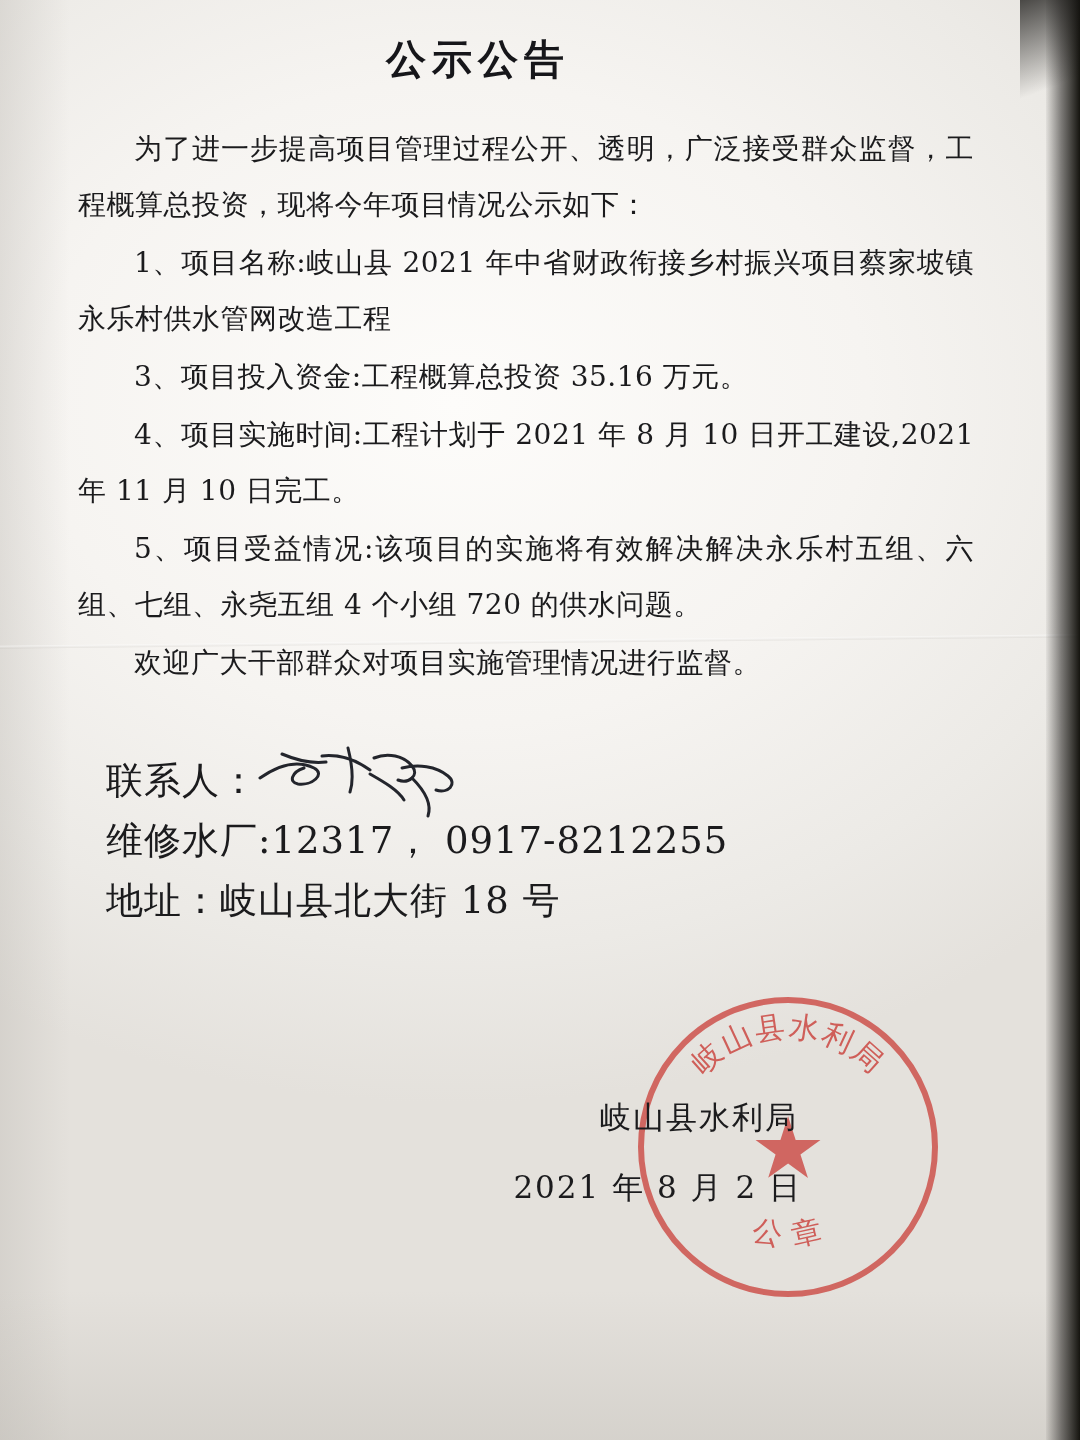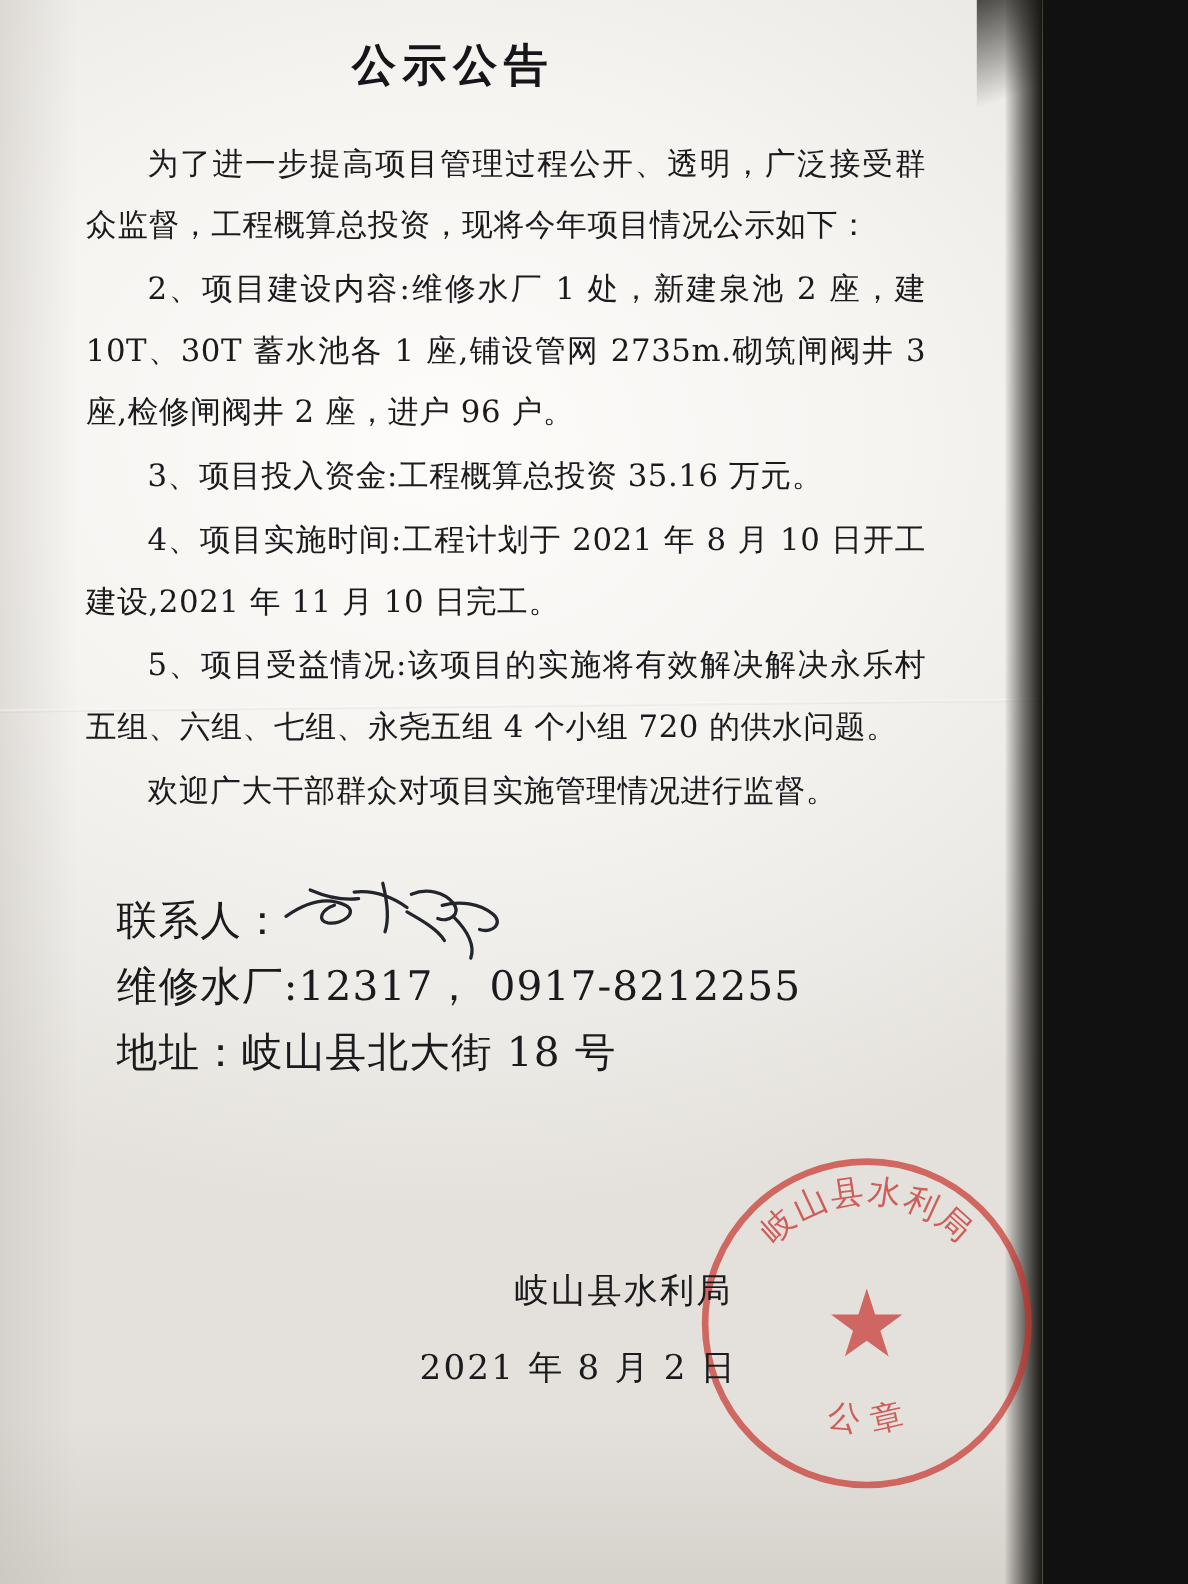--- a/index.html
+++ b/index.html
@@ -2,21 +2,21 @@
 <html lang="zh"><head>
 <meta charset="utf-8">
 <style>
   html, body {
     margin: 0;
     padding: 0;
     background: #111;
   }
   #page {
     position: relative;
-    width: 948px;
+    width: 1080px;
     height: 1440px;
     overflow: hidden;
     
     background:
       radial-gradient(ellipse 900px 700px at 42% 28%, #fdfcfa 0%, #f6f4f1 46%, #eceae6 78%, #e4e1dc 100%);
     font-family: "DejaVu Serif", "Liberation Serif", serif;
     color: #1b1b1d;
   }
   
   #page .dark-edge {
@@ -180,21 +180,21 @@
 <div id="page">
 
   <div class="shadow-left"></div>
   <div class="crease"></div>
 
   <div class="doc">
 
     <div class="title">公示公告</div>
 
     <p class="para indent">为了进一步提高项目管理过程公开、透明，广泛接受群众监督，工程概算总投资，现将今年项目情况公示如下：</p>
-    <p class="para indent">2、项目建设内容:维修水厂 1 处，新建泉池 2 座，建 10T、30T 蓄水池各 1 座,铺设管网 2735m.砌筑闸阀井 3 座,检修闸阀井 2 座，进户 96 户。</p>
+    <p class="para indent">1、项目名称:岐山县 2021 年中省财政衔接乡村振兴项目蔡家坡镇永乐村供水管网改造工程</p>
     <p class="para indent">3、项目投入资金:工程概算总投资 35.16 万元。</p>
     <p class="para indent">4、项目实施时间:工程计划于 2021 年 8 月 10 日开工建设,2021 年 11 月 10 日完工。</p>
     <p class="para indent">5、项目受益情况:该项目的实施将有效解决解决永乐村五组、六组、七组、永尧五组 4 个小组 720 的供水问题。</p>
     <p class="para indent">欢迎广大干部群众对项目实施管理情况进行监督。</p>
 
     <div class="contact-block">
       <div class="contact-line">
         <span>联系人：</span><span class="sig-wrap"><svg width="240" height="90" viewBox="0 0 240 90" xmlns="http://www.w3.org/2000/svg" aria-hidden="true">
               <g fill="none" stroke="#23252c" stroke-width="3" stroke-linecap="round">
                 <path d="M8 44 C28 30, 46 26, 62 34 C74 40, 60 52, 46 50 C36 48, 40 38, 52 34"></path>

